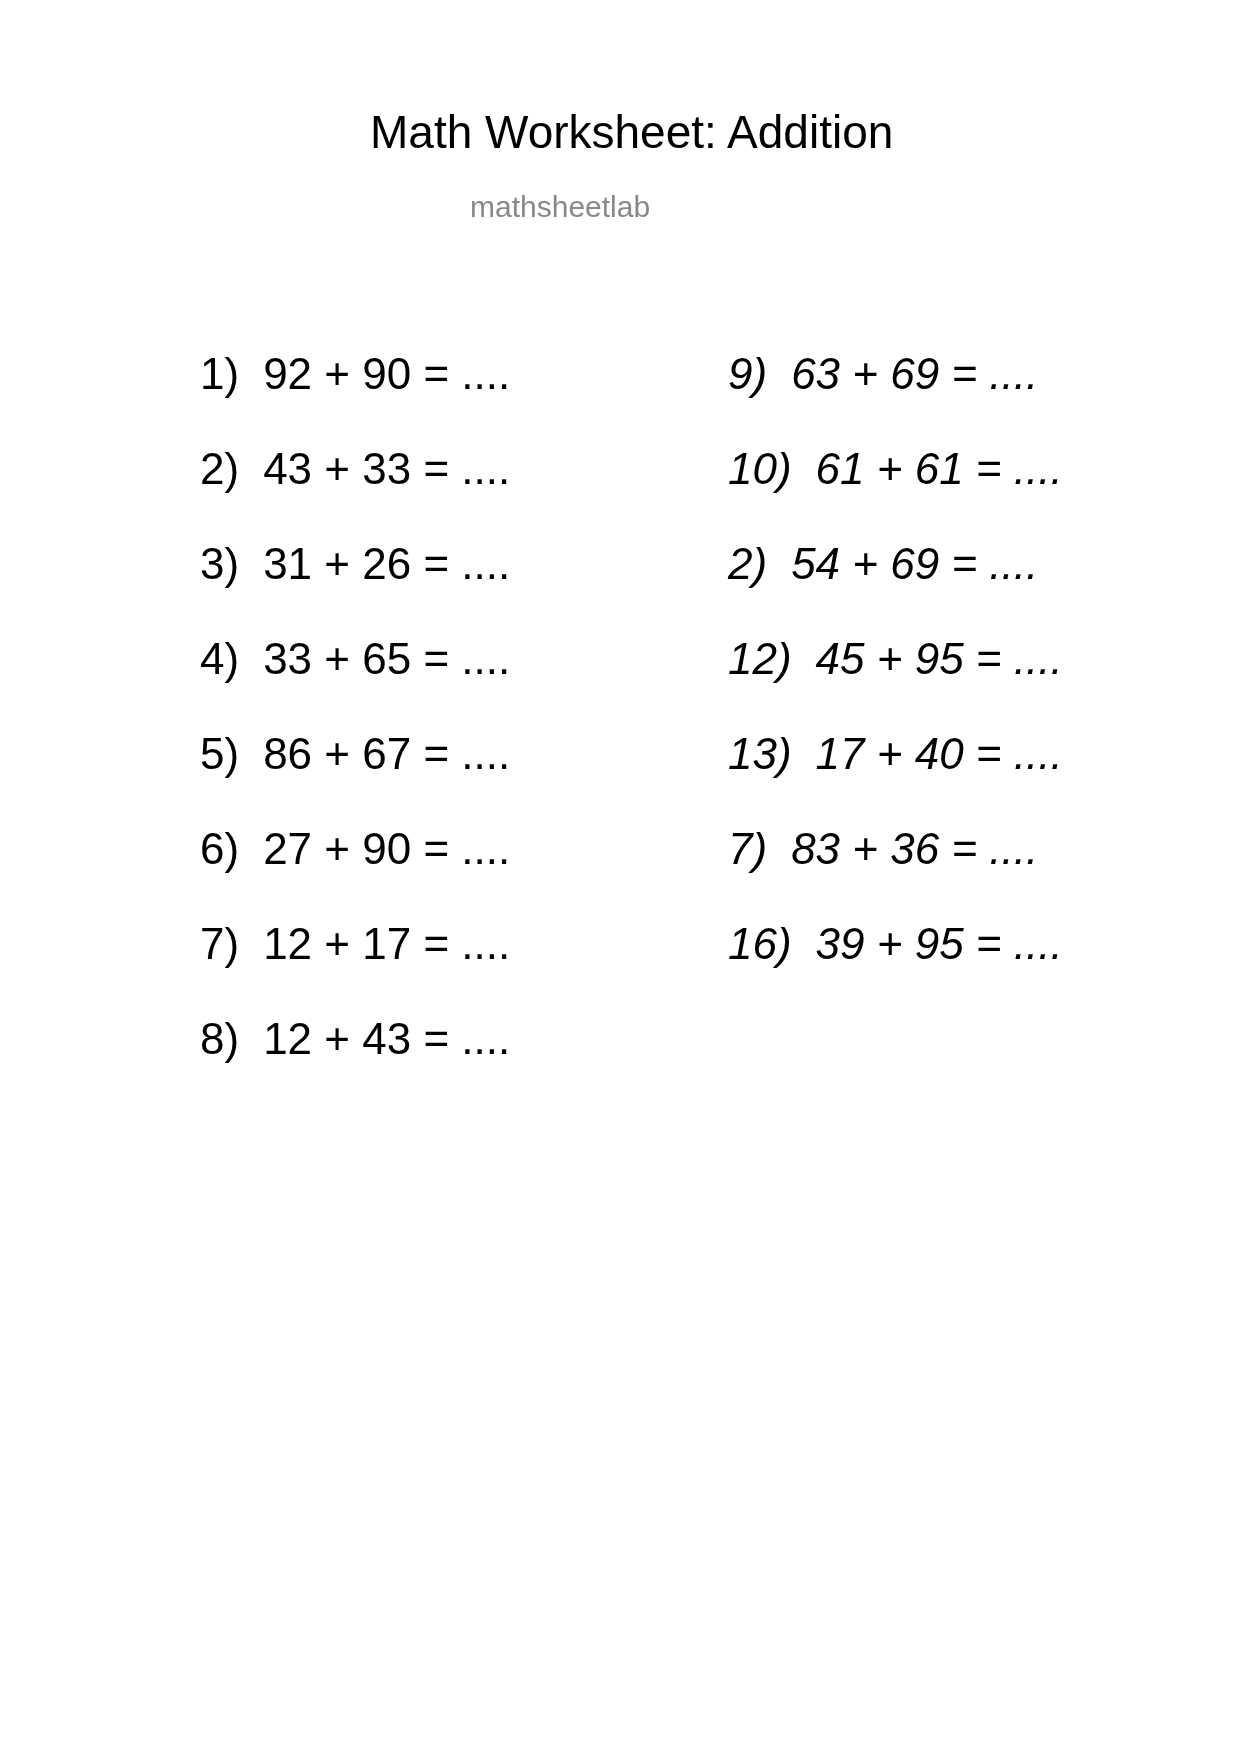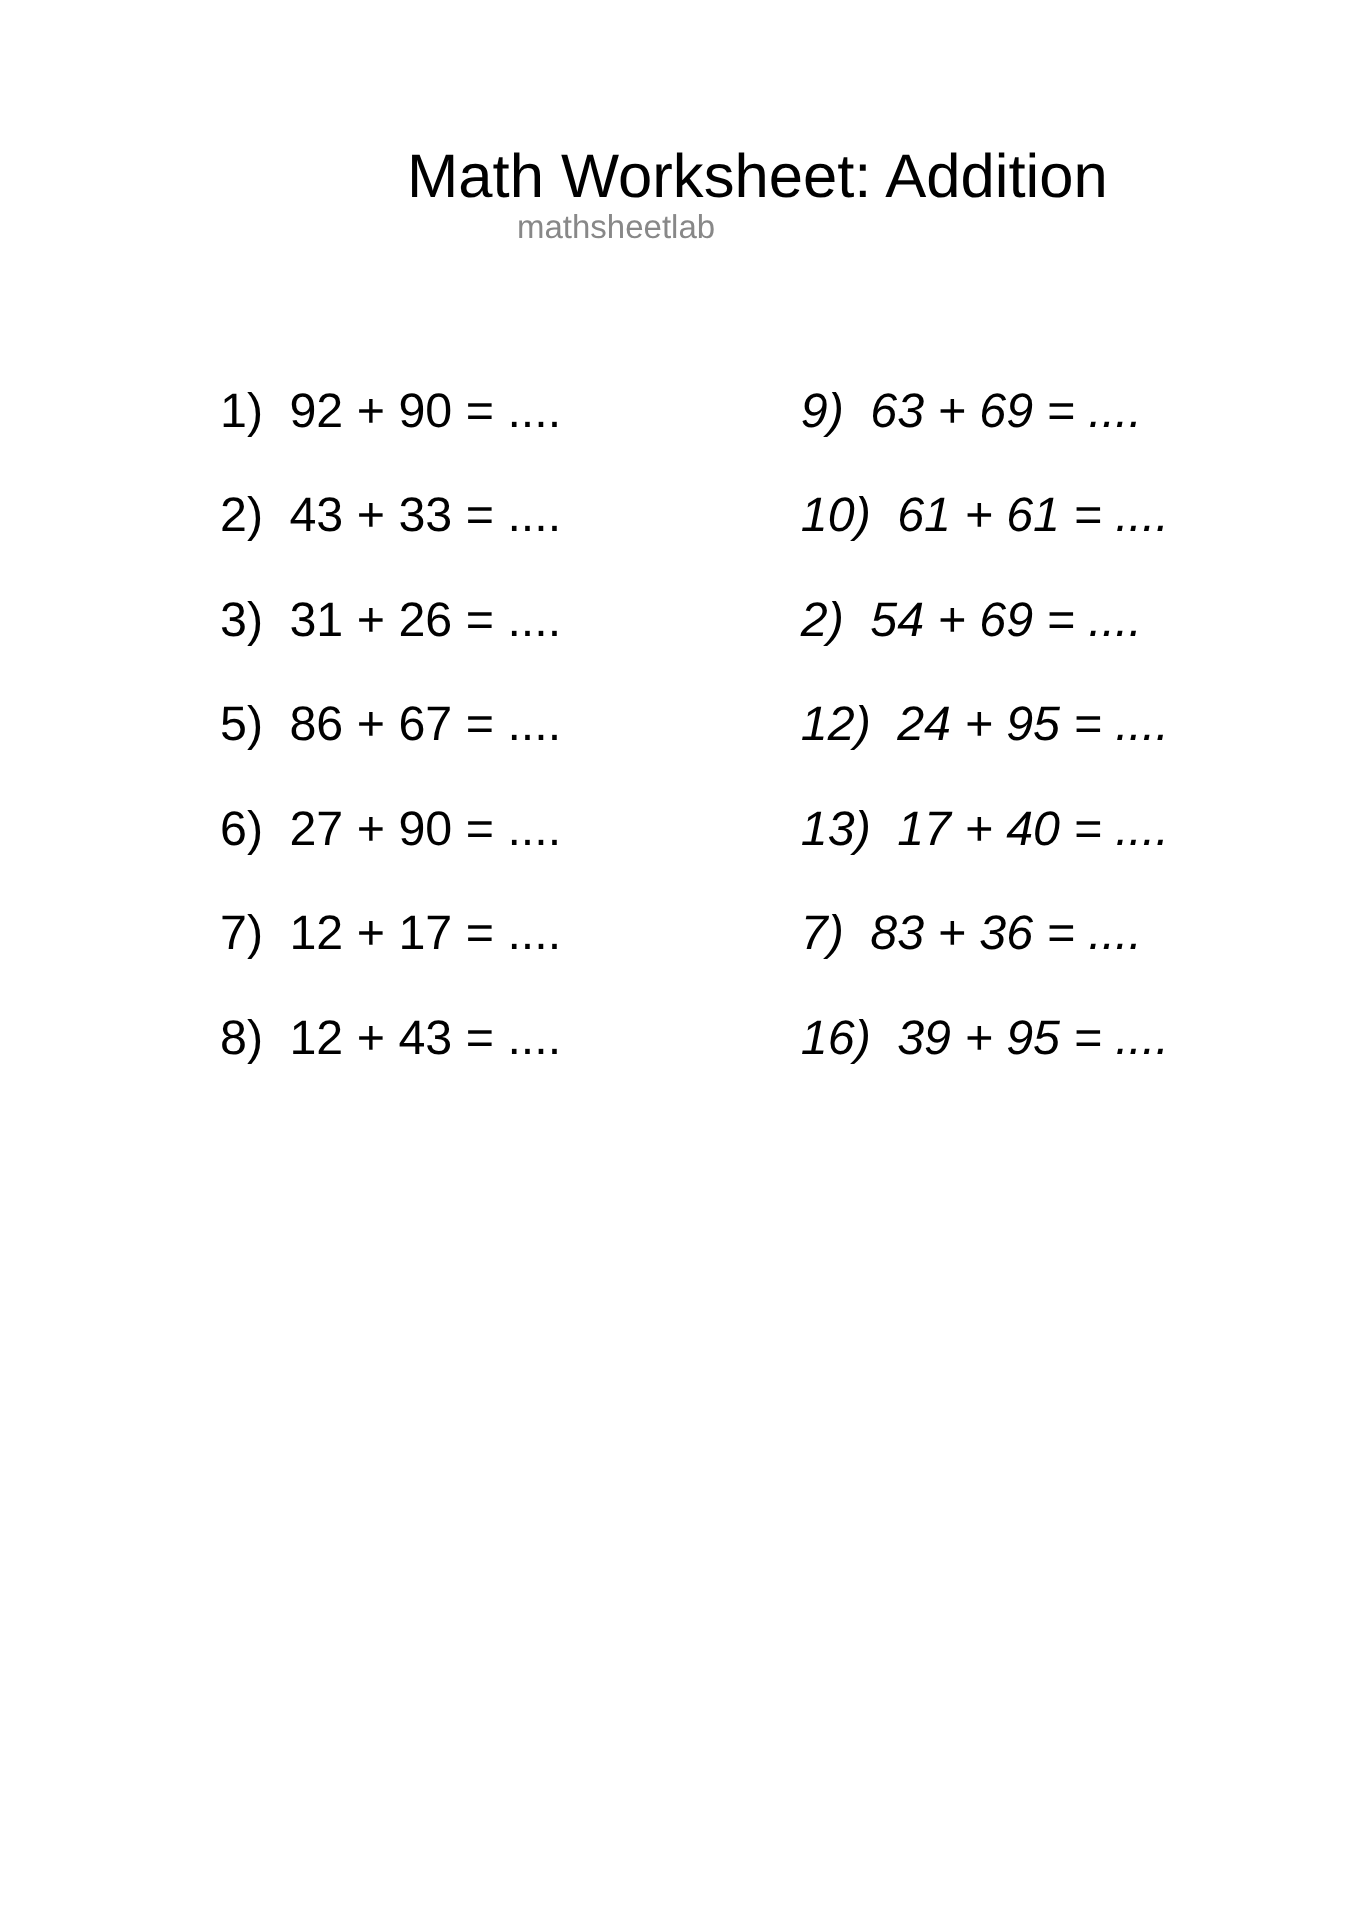--- a/index.html
+++ b/index.html
@@ -12,25 +12,24 @@
       height: 1754px;
       position: relative;
       overflow: hidden;
       font-family: "Liberation Sans", "DejaVu Sans", sans-serif;
       color: #000000;
     }
     .title {
       position: absolute;
       left: 370px;
       top: 97px;
-      font-size: 56px;
+      font-size: 46px;
       line-height: 70px;
       white-space: nowrap;
       color: #000000;
-      margin-top: 28px;
     }
     .subtitle {
       position: absolute;
       left: 470px;
       top: 183px;
       font-size: 30px;
       line-height: 48px;
       white-space: nowrap;
       color: #888888;
     }
@@ -60,20 +59,23 @@
   <div class="problem">
     <span class="num">1)</span><span class="expr">92 + 90 = ....</span>
   </div>
   <div class="problem">
     <span class="num">2)</span><span class="expr">43 + 33 = ....</span>
   </div>
   <div class="problem">
     <span class="num">3)</span><span class="expr">31 + 26 = ....</span>
   </div>
   <div class="problem">
+    <span class="num">4)</span><span class="expr">33 + 65 = ....</span>
+  </div>
+  <div class="problem">
     <span class="num">5)</span><span class="expr">86 + 67 = ....</span>
   </div>
   <div class="problem">
     <span class="num">6)</span><span class="expr">27 + 90 = ....</span>
   </div>
   <div class="problem">
     <span class="num">7)</span><span class="expr">12 + 17 = ....</span>
   </div>
   <div class="problem">
     <span class="num">8)</span><span class="expr">12 + 43 = ....</span>
@@ -84,21 +86,21 @@
   <div class="problem">
     <span class="num">9)</span><span class="expr">63 + 69 = ....</span>
   </div>
   <div class="problem">
     <span class="num">10)</span><span class="expr">61 + 61 = ....</span>
   </div>
   <div class="problem">
     <span class="num">2)</span><span class="expr">54 + 69 = ....</span>
   </div>
   <div class="problem">
-    <span class="num">12)</span><span class="expr">24 + 95 = ....</span>
+    <span class="num">12)</span><span class="expr">45 + 95 = ....</span>
   </div>
   <div class="problem">
     <span class="num">13)</span><span class="expr">17 + 40 = ....</span>
   </div>
   <div class="problem">
     <span class="num">7)</span><span class="expr">83 + 36 = ....</span>
   </div>
   <div class="problem">
     <span class="num">16)</span><span class="expr">39 + 95 = ....</span>
   </div>

